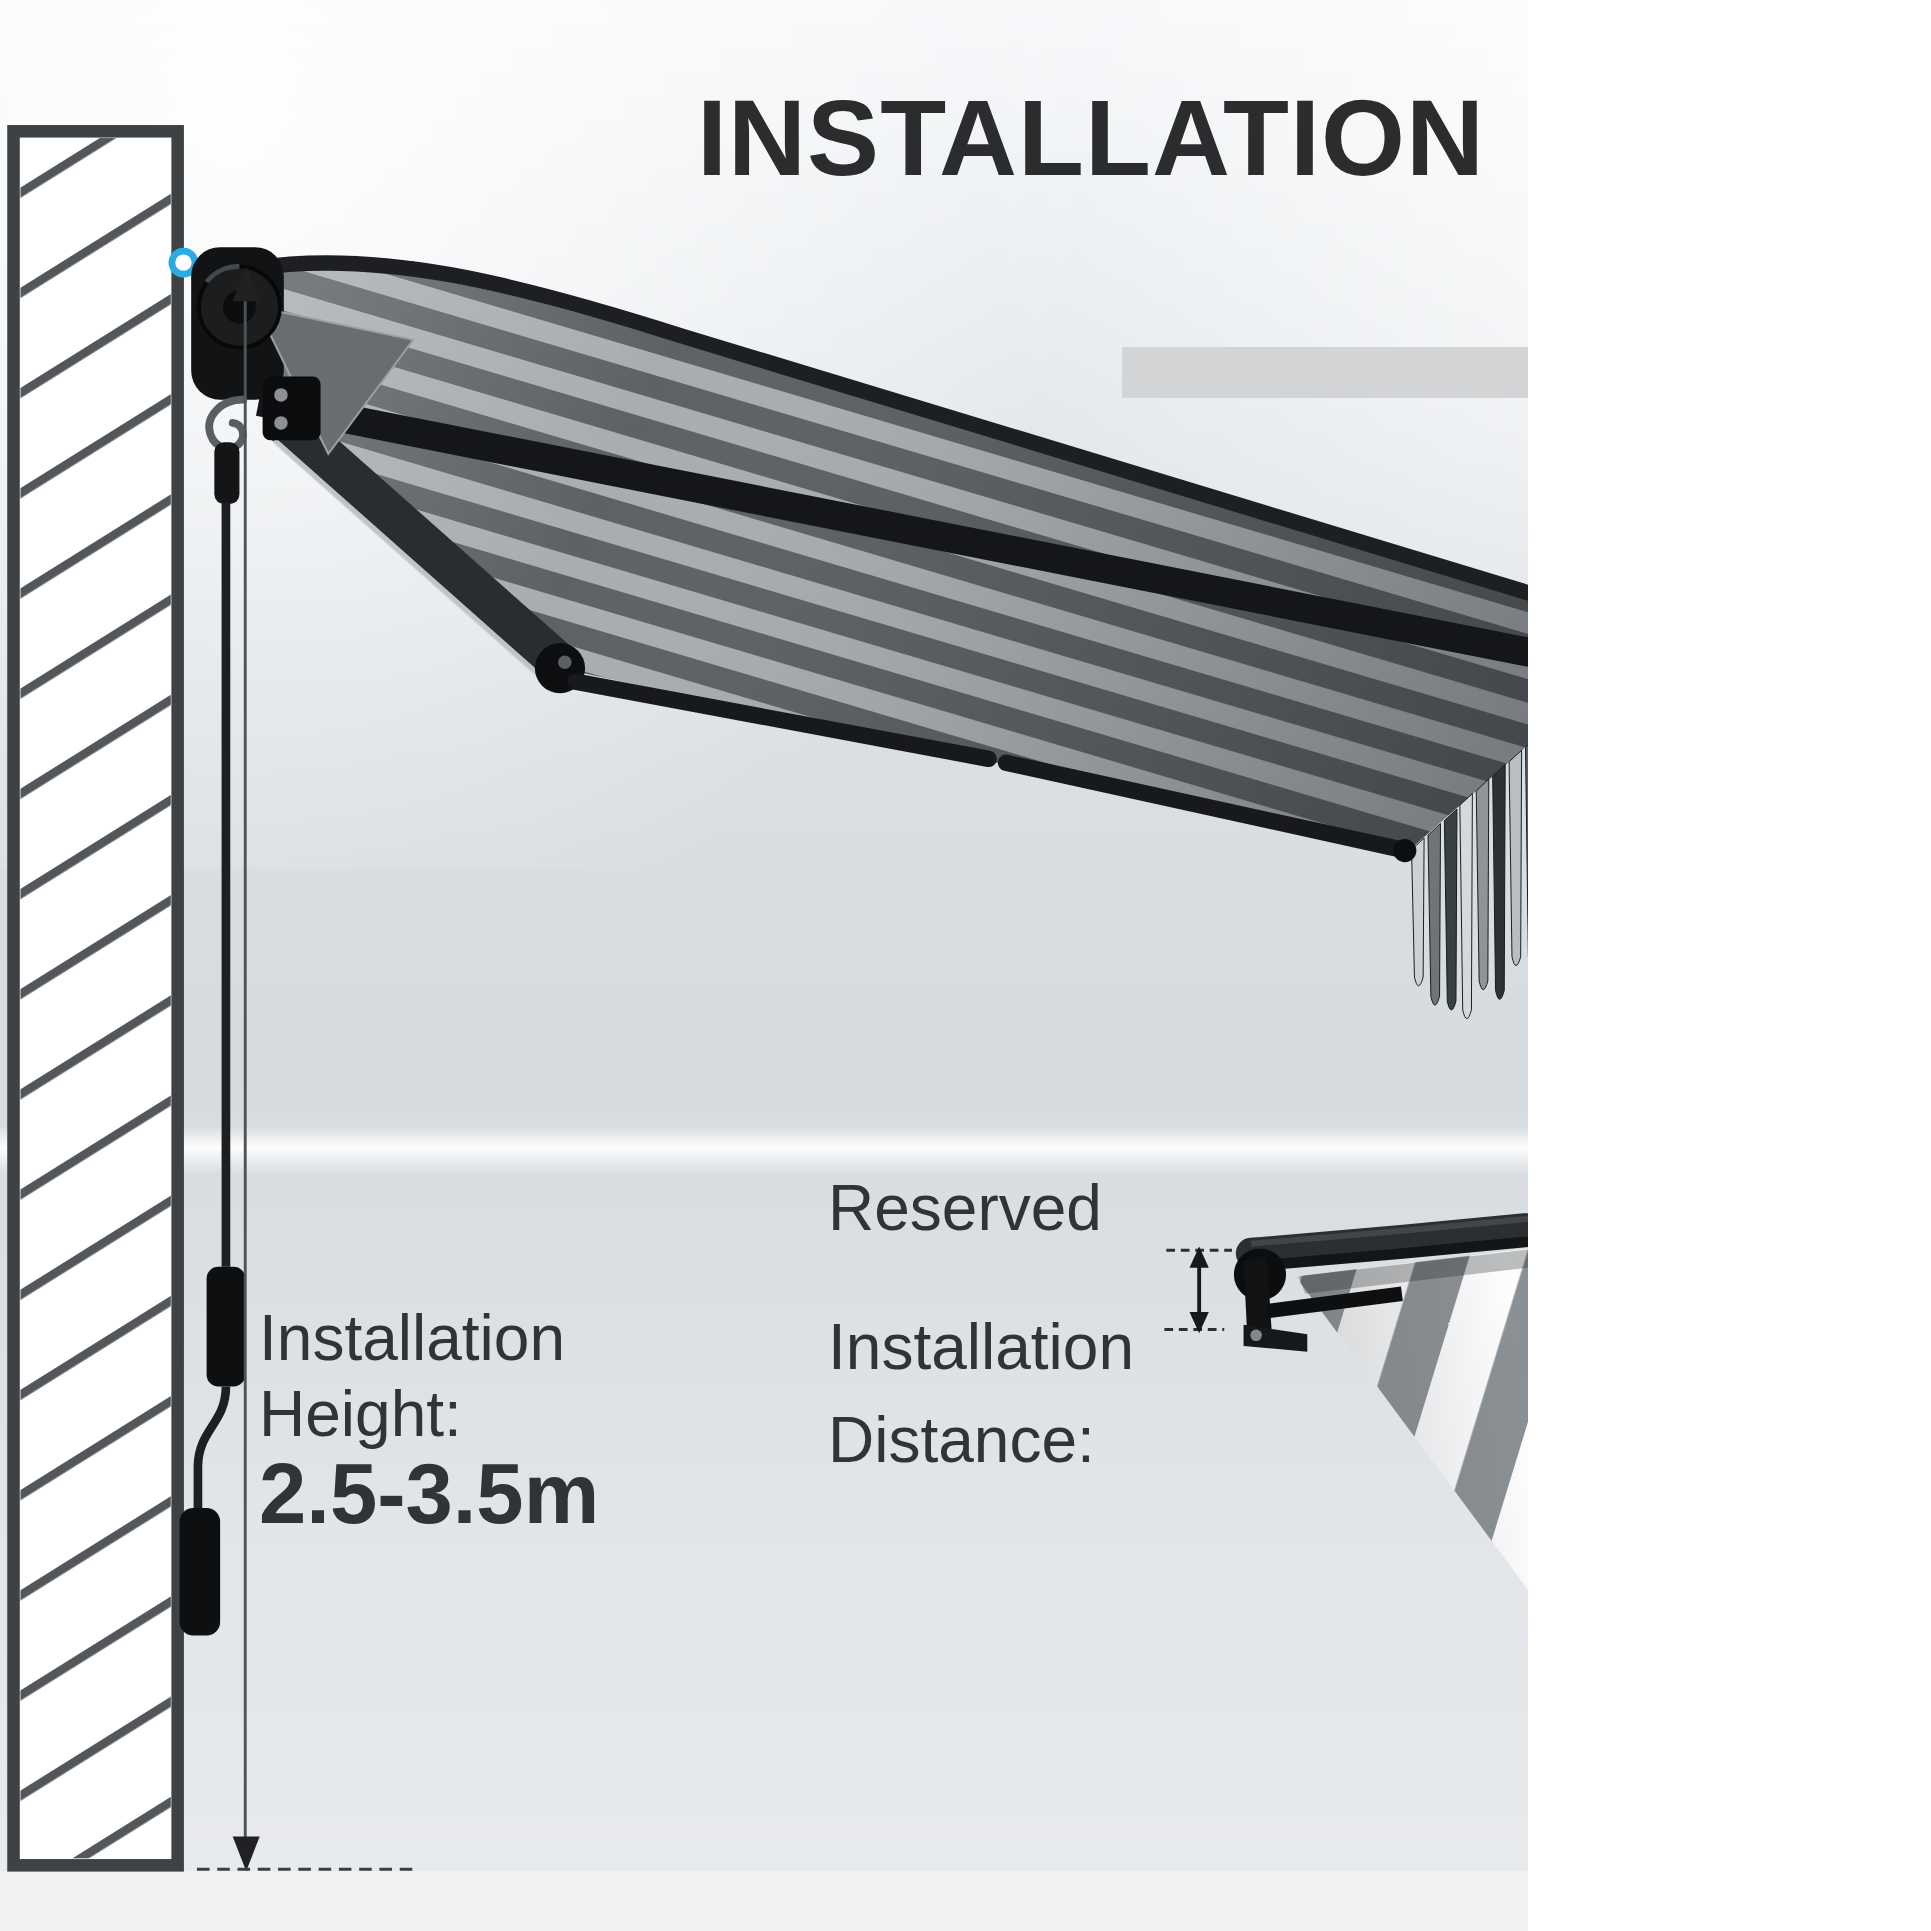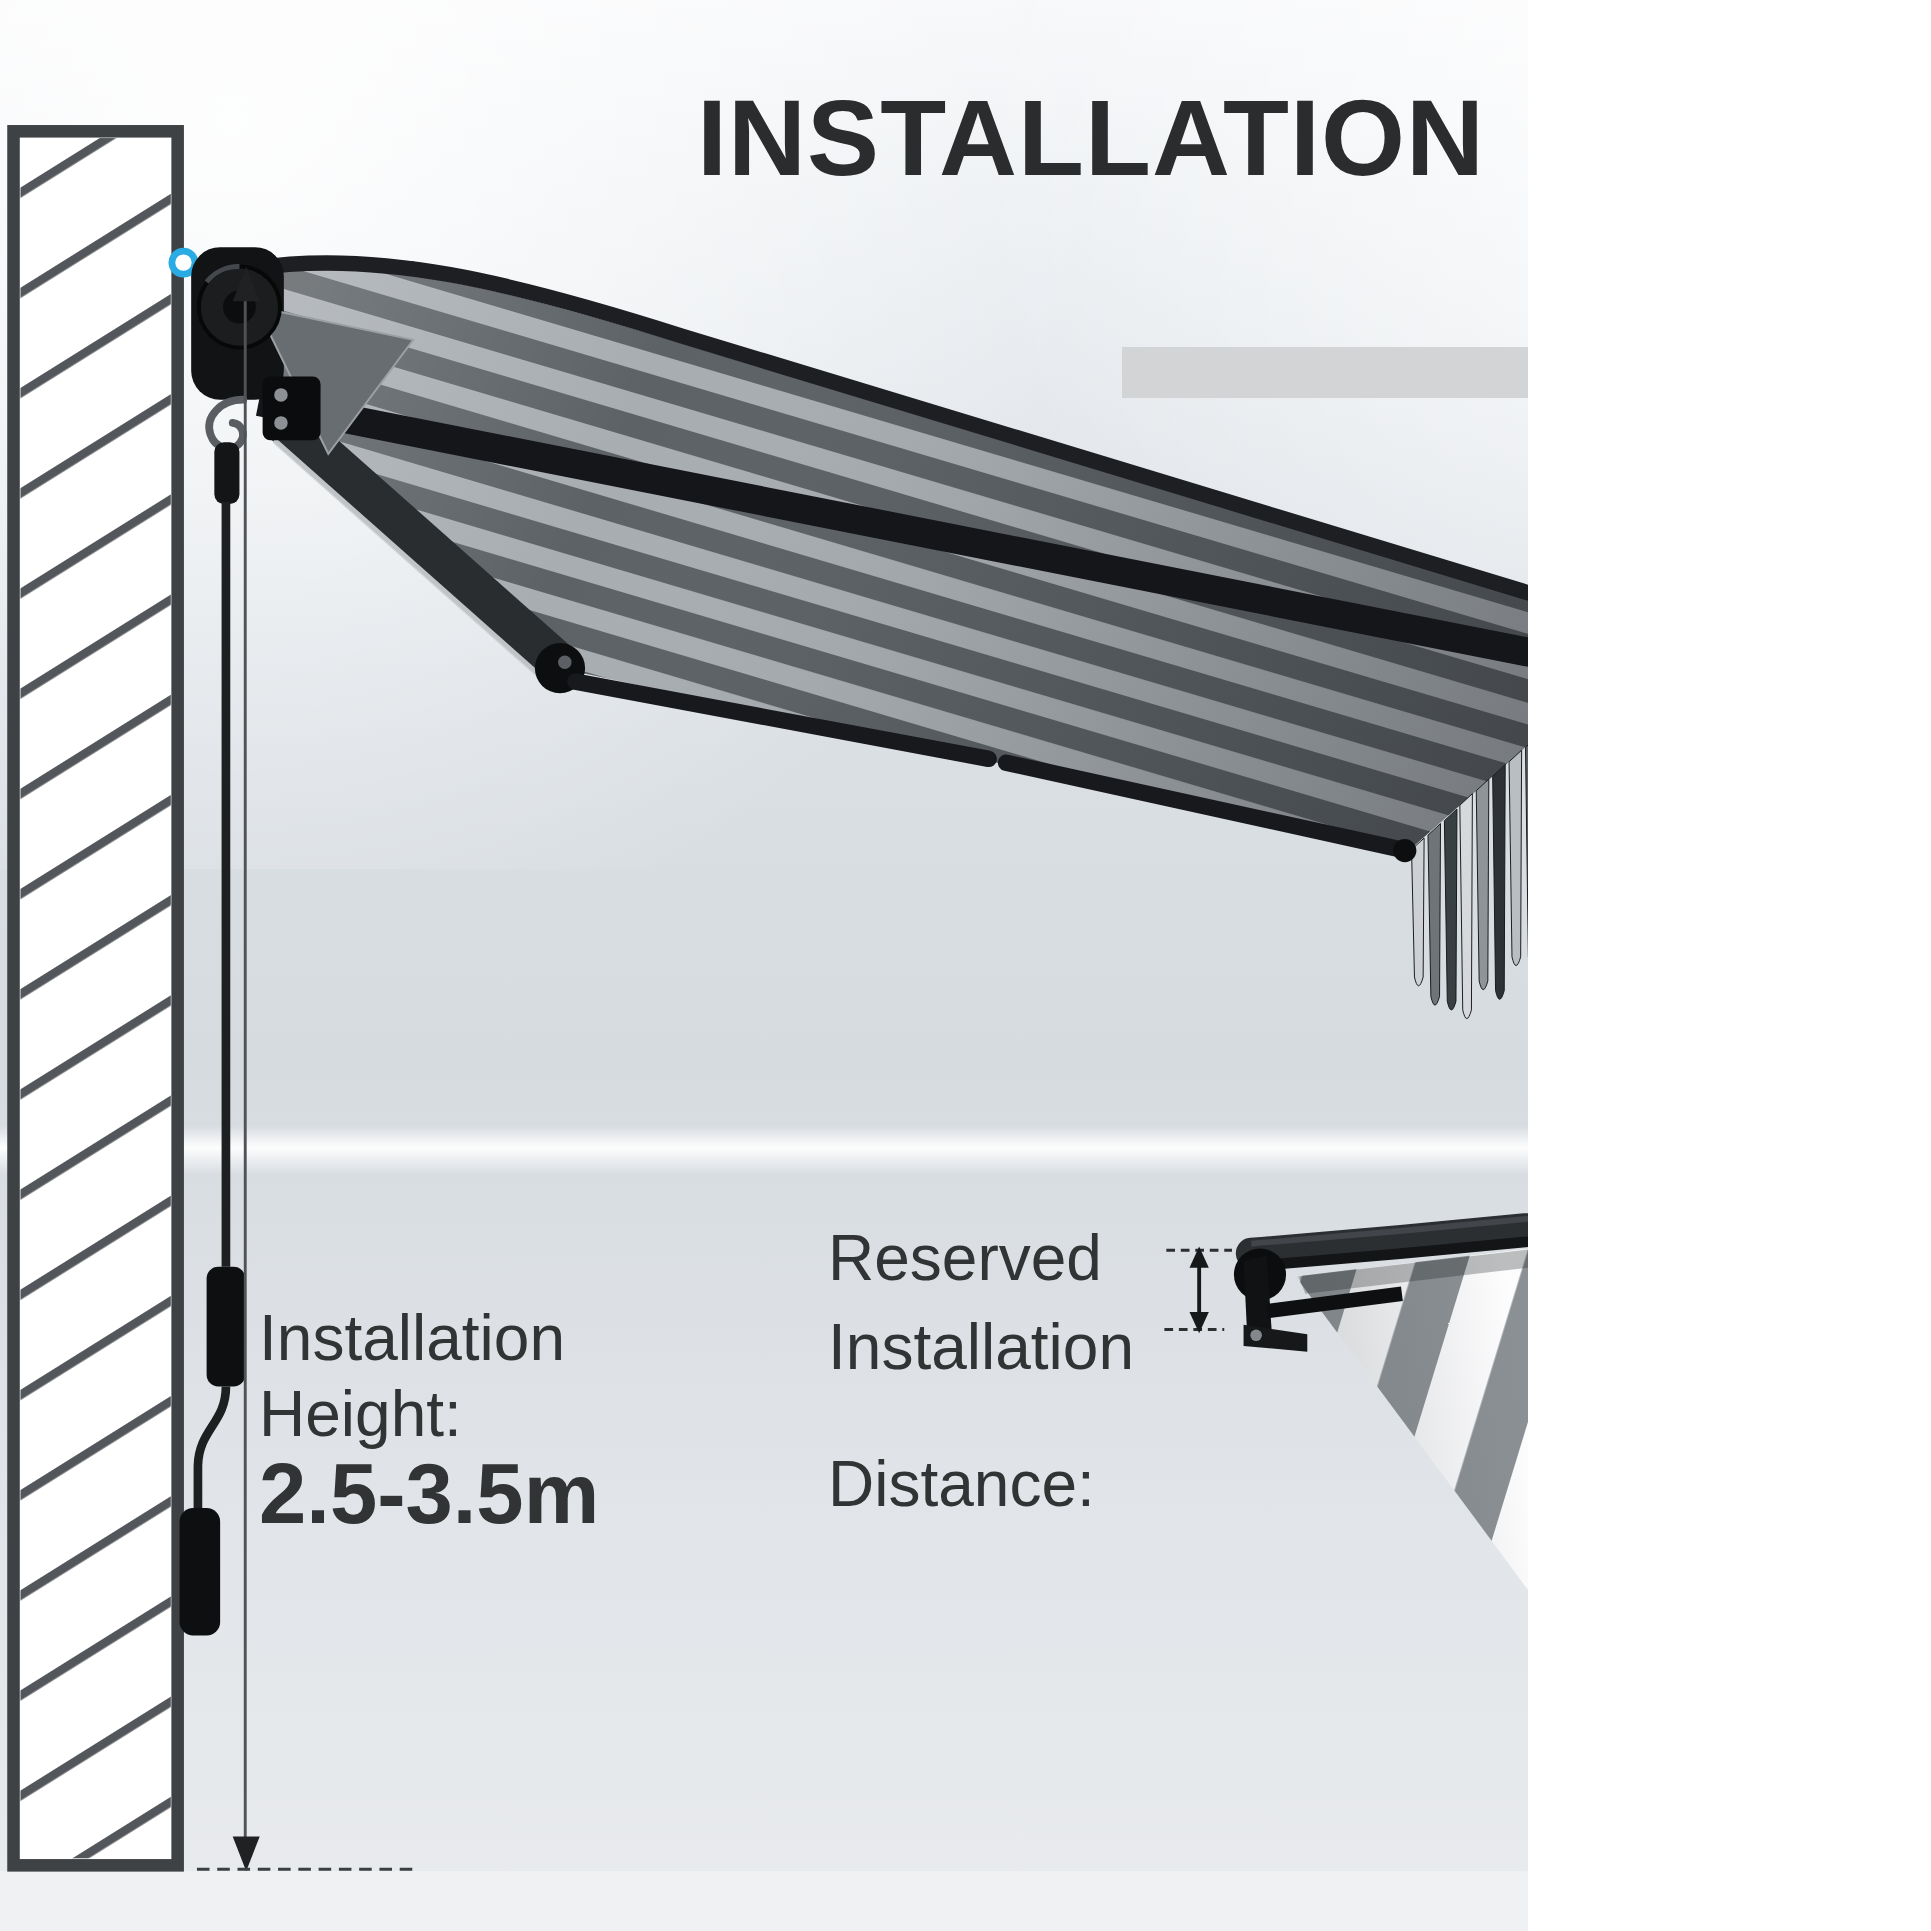--- a/index.html
+++ b/index.html
@@ -9,23 +9,23 @@
   .page-title{position:absolute;top:79px;right:43px;text-align:right;
               font-size:108px;font-weight:700;line-height:117px;color:#2b2c2e;
               letter-spacing:1px;white-space:nowrap;}
   .page-title span{display:block;}
   .title-bar{position:absolute;left:1122px;top:347px;width:768px;height:51px;background:#d2d4d6;}
   .lbl{position:absolute;color:#313335;font-size:64px;line-height:1.12;white-space:nowrap;}
   .lbl.bold{font-weight:700;font-size:85px;}
   #lblH1{left:259px;top:1303px;}
   #lblH2{left:259px;top:1379px;}
   #lblH3{left:259px;top:1446px;}
-  #lblD1{left:828px;top:1223px;}
+  #lblD1{left:828px;top:1173px;}
   #lblD2{left:828px;top:1312px;}
-  #lblD3{left:828px;top:1405px;margin-top:44px;}
+  #lblD3{left:828px;top:1405px;}
   #lblD4{left:828px;top:1469px;}
 </style>
 </head>
 <body>
 
 <div class="canvas">
 
 <svg class="scene" viewBox="0 0 2000 2000">
   <defs>
     <linearGradient id="bgGrad" x1="0" y1="0" x2="0" y2="1">

